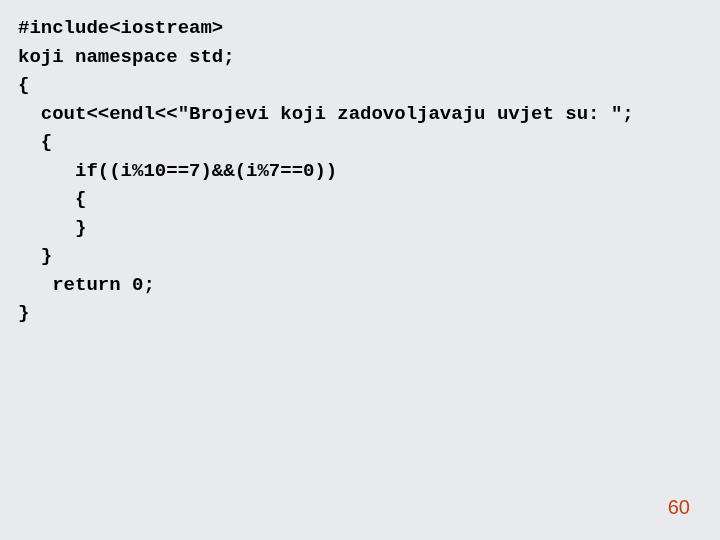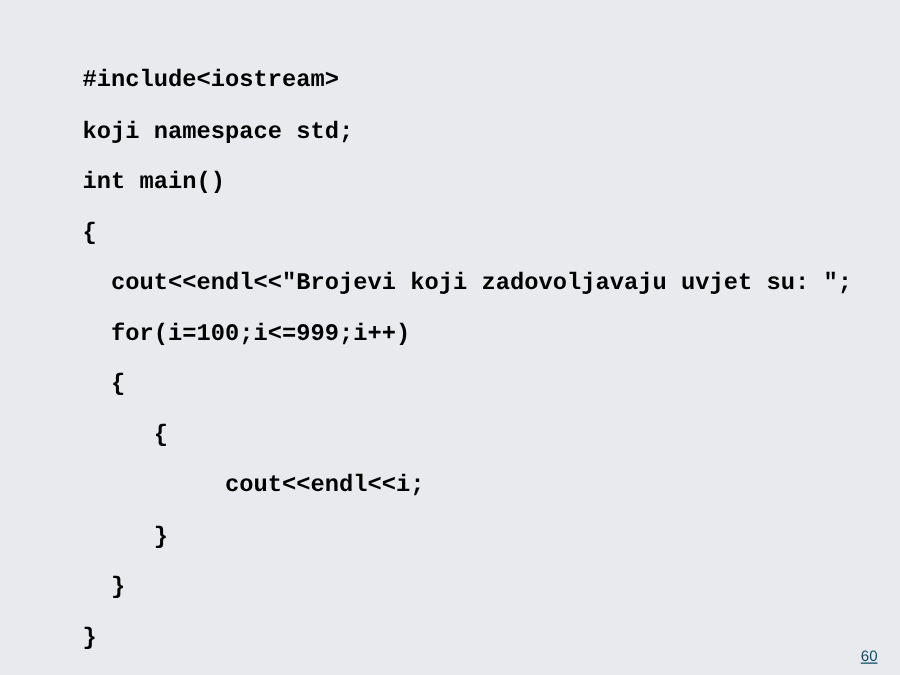--- a/index.html
+++ b/index.html
@@ -1,16 +1,16 @@
 <!DOCTYPE html>
 <html><head>
   <meta charset="utf-8">
   <style>
     * {
-      margin: 12px;
+      margin: 0;
       padding: 0;
       box-sizing: border-box;
     }
     body {
       width: 720px;
       height: 540px;
       background: #e8eaed;
       font-family: "Courier New", Courier, monospace;
       font-size: 19px;
       font-weight: bold;
@@ -20,37 +20,35 @@
       line-height: 1.5;
     }
     .code-line {
       white-space: pre;
     }
     .page-number {
       position: absolute;
       bottom: 18px;
       right: 30px;
       font-family: Arial, sans-serif;
-      font-size: 12px;
+      font-size: 20px;
       font-weight: normal;
-      color: #0c4a6e;
-      text-decoration: underline;
+      color: #c2410c;
     }
   </style>
 </head>
 <body>
 
 <div>
   <div class="code-line">#include&lt;iostream&gt;</div>
   <div class="code-line">koji namespace std;</div>
-  <div class="code-line">int main()</div>
   <div class="code-line">{</div>
   <div class="code-line">  cout&lt;&lt;endl&lt;&lt;"Brojevi koji zadovoljavaju uvjet su: ";</div>
-  <div class="code-line">  for(i=100;i&lt;=999;i++)</div>
   <div class="code-line">  {</div>
+  <div class="code-line">     if((i%10==7)&amp;&amp;(i%7==0))</div>
   <div class="code-line">     {</div>
-  <div class="code-line">          cout&lt;&lt;endl&lt;&lt;i;</div>
   <div class="code-line">     }</div>
   <div class="code-line">  }</div>
+  <div class="code-line">   return 0;</div>
   <div class="code-line">}</div>
 </div>
 
 <div class="page-number">60</div>
 
 </body></html>

